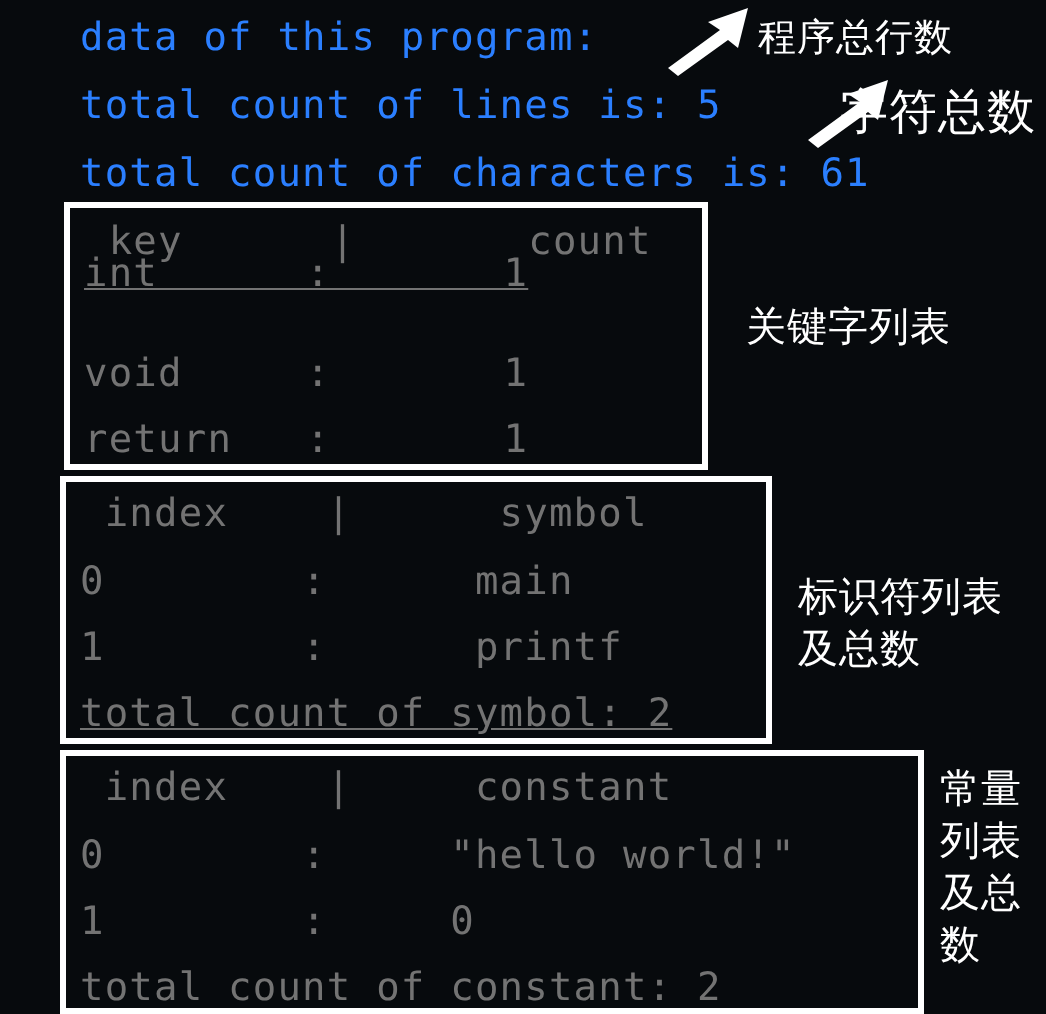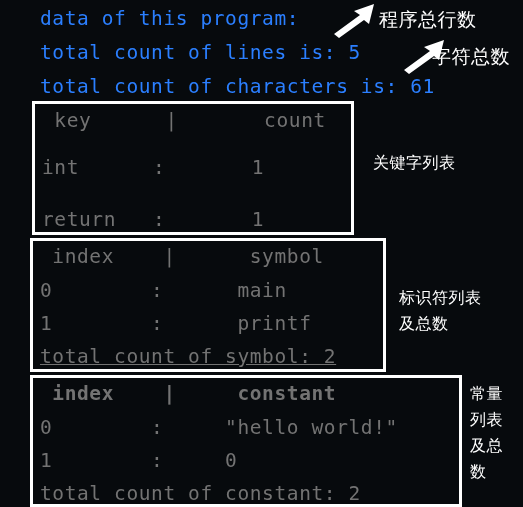--- a/index.html
+++ b/index.html
@@ -46,48 +46,48 @@
     position: absolute;
     color: #737373;
     font-family: "DejaVu Sans Mono", "Liberation Mono", monospace;
     font-size: 19.5px;
     line-height: 34px;
     letter-spacing: 0.6px;
     white-space: pre;
   }
   .t1 { left: 42px; }
   .t1r0 { top: 104px; }
-  .t1r1 { top: 151px; }
+  .t1r1 { top: 120px; text-decoration: underline; }
   .t1r2 { top: 170px; }
   .t1r3 { top: 203px; }
 
   .t2 { left: 40px; }
   .t2r0 { top: 240px; }
   .t2r1 { top: 274px; }
   .t2r2 { top: 307px; }
   .t2r3 { top: 340px; text-decoration: underline; }
 
   .t3 { left: 40px; }
-  .t3r0 { top: 377px; font-weight: bold; }
+  .t3r0 { top: 377px; }
   .t3r1 { top: 411px; }
   .t3r2 { top: 444px; }
   .t3r3 { top: 477px; }
 
   
   .cn-label {
     position: absolute;
     color: #ffffff;
     font-family: "DejaVu Sans", "Liberation Sans", sans-serif;
-    font-size: 16px;
+    font-size: 20px;
     line-height: 26px;
     white-space: pre-line;
     letter-spacing: 0.5px;
   }
   #lbl-head-lines { left: 379px; top: 6px;   font-size: 19px; }
-  #lbl-head-chars { left: 432px; top: 43px;  font-size: 19px; }
+  #lbl-head-chars { left: 420px; top: 43px;  font-size: 24px; }
   #lbl-keyword    { left: 373px; top: 150px; }
   #lbl-symbol     { left: 399px; top: 285px; }
   #lbl-constant   { left: 470px; top: 381px; }
 
   
   .arrow-svg {
     position: absolute;
     pointer-events: none;
   }
   #arrow-lines { left: 330px; top: 2px;  width: 46px; height: 36px; }
@@ -97,20 +97,21 @@
 <body>
 
 <div id="screen">
 
   <div class="term-line hl0">data of this program:</div>
   <div class="term-line hl1">total count of lines is: 5</div>
   <div class="term-line hl2">total count of characters is: 61</div>
 
   <div class="tbl-line t1 t1r0"> key      |       count</div>
   <div class="tbl-line t1 t1r1">int      :       1</div>
+  <div class="tbl-line t1 t1r2">void     :       1</div>
   <div class="tbl-line t1 t1r3">return   :       1</div>
 
   <div class="tbl-line t2 t2r0"> index    |      symbol</div>
   <div class="tbl-line t2 t2r1">0        :      main</div>
   <div class="tbl-line t2 t2r2">1        :      printf</div>
   <div class="tbl-line t2 t2r3">total count of symbol: 2</div>
 
   <div class="tbl-line t3 t3r0"> index    |     constant</div>
   <div class="tbl-line t3 t3r1">0        :     "hello world!"</div>
   <div class="tbl-line t3 t3r2">1        :     0</div>

